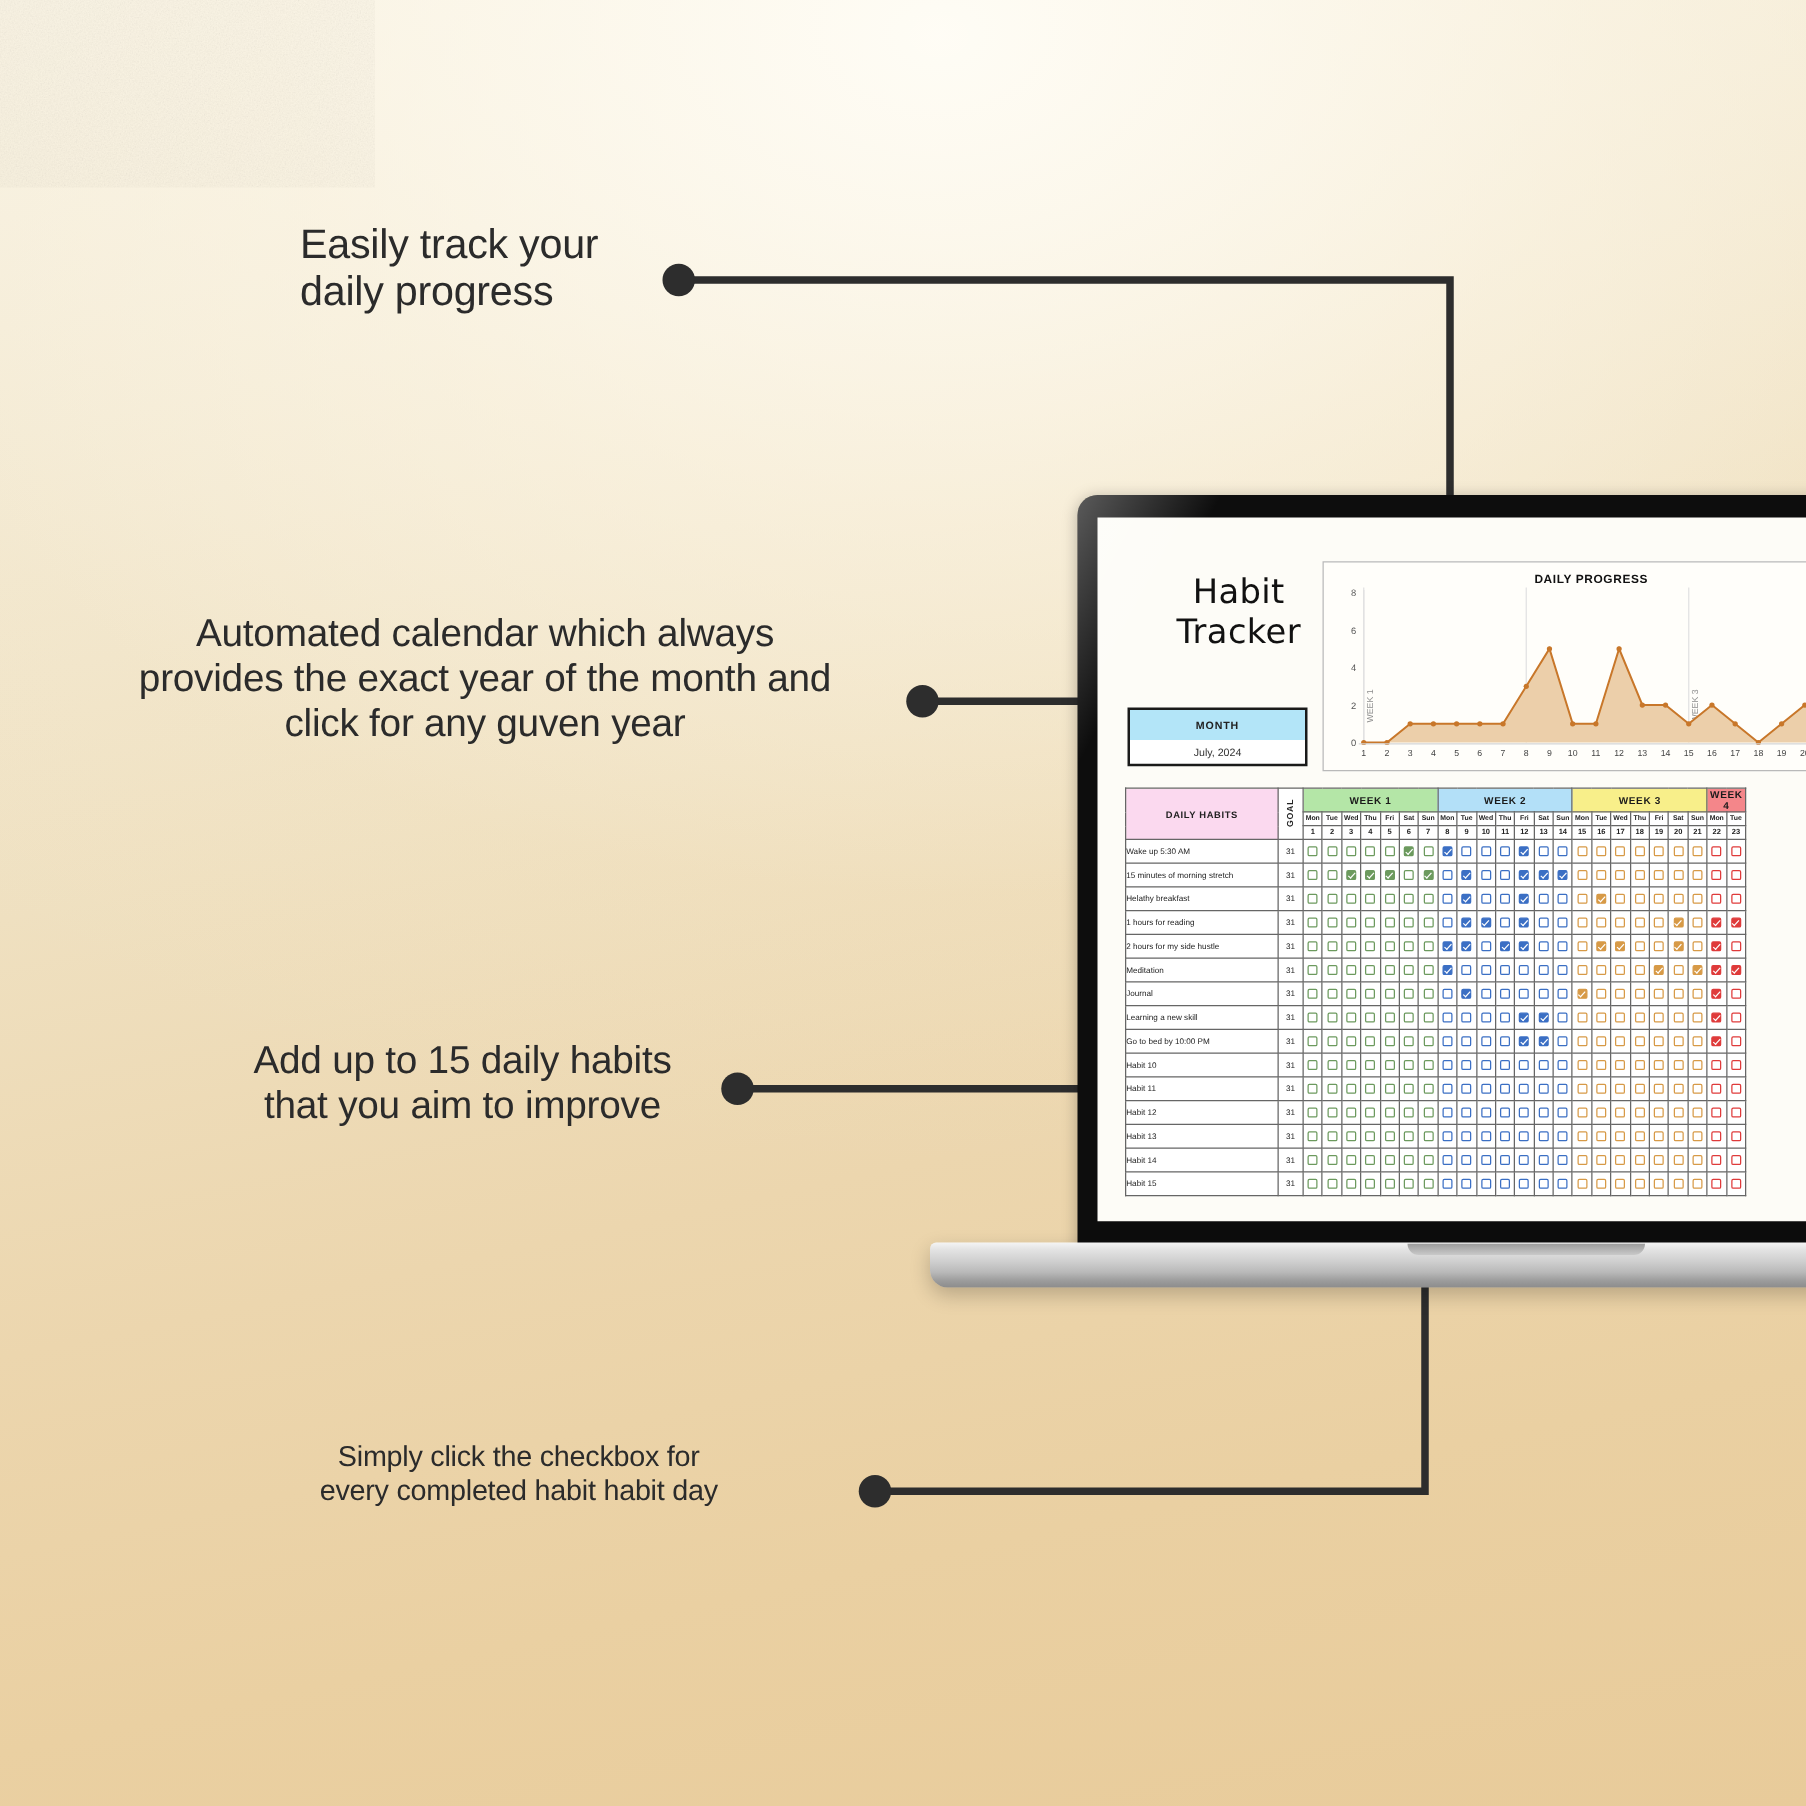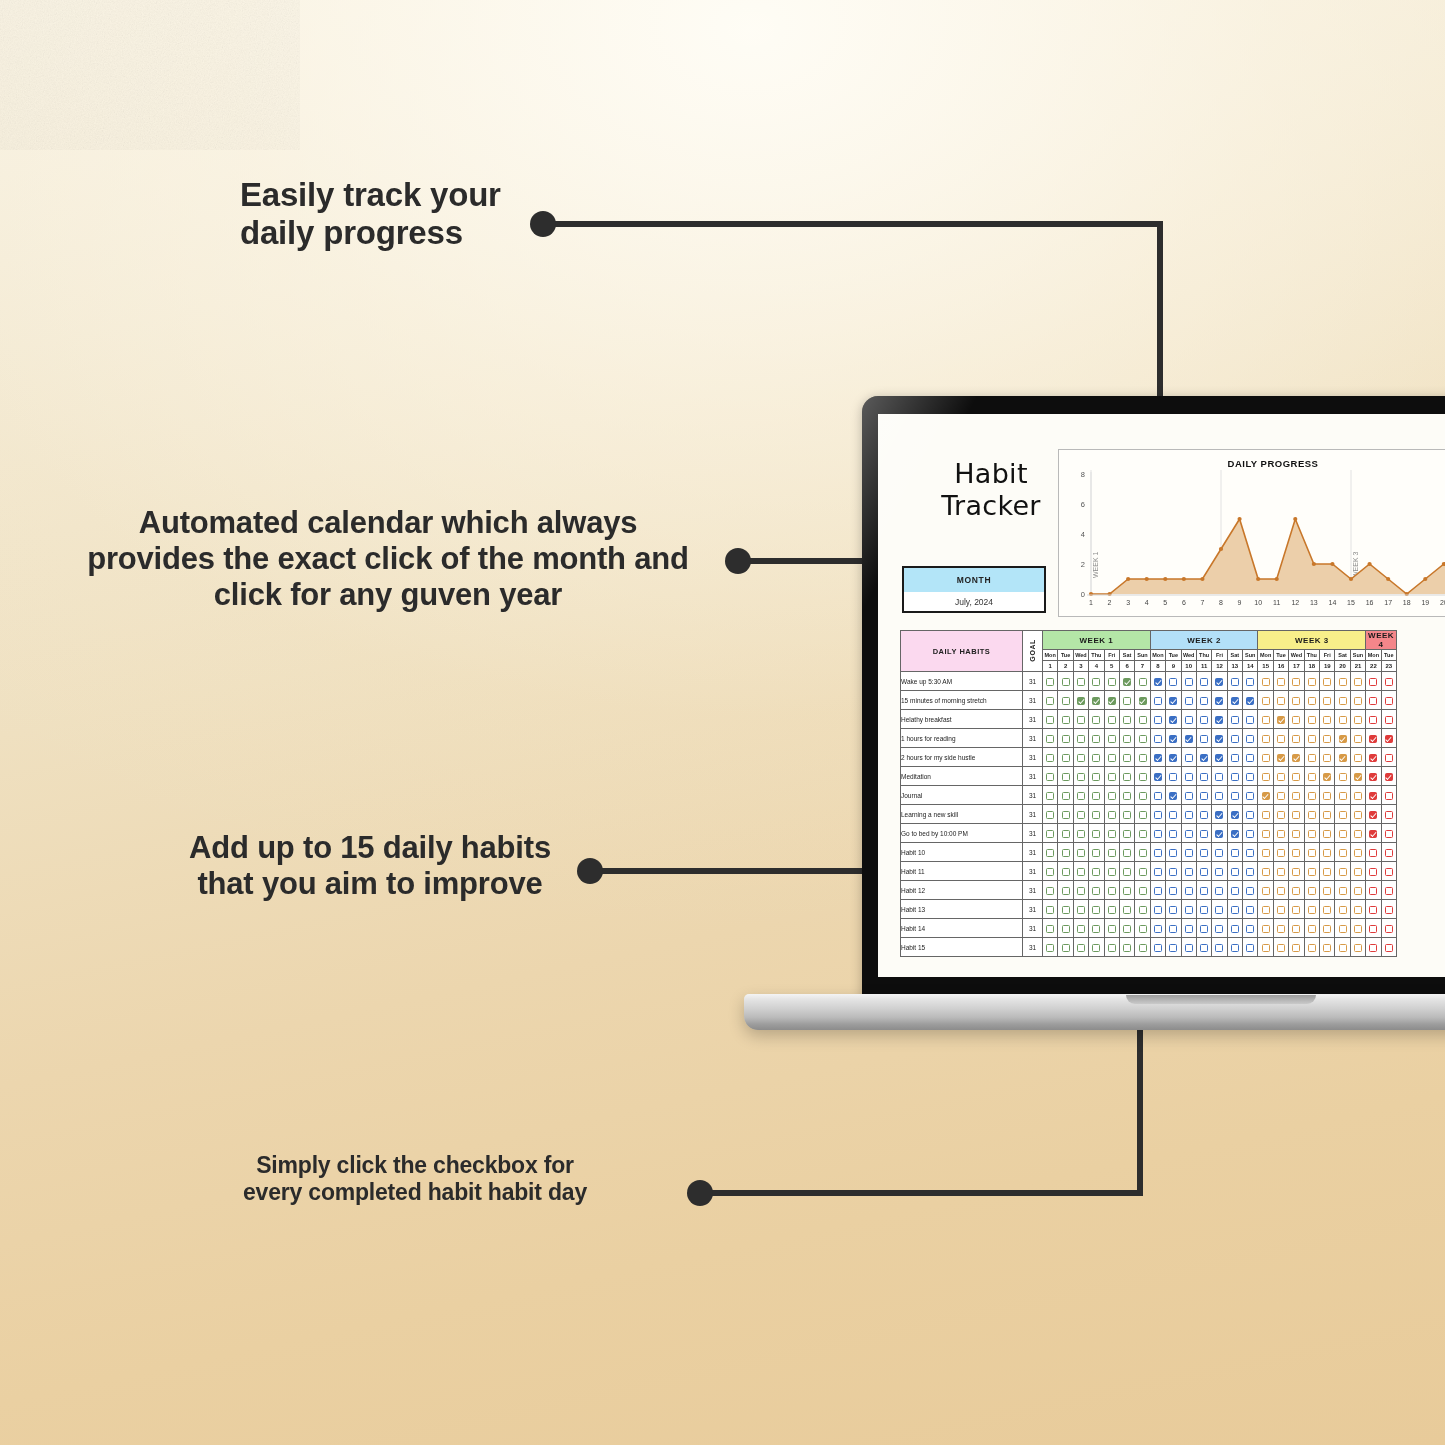--- a/index.html
+++ b/index.html
@@ -11,23 +11,23 @@
     position:absolute;inset:0;width:1445px;height:1445px;overflow:hidden;
     background:
       radial-gradient(ellipse 130% 95% at 52% 2%, rgba(255,253,246,0.97) 0%, rgba(253,247,232,0.55) 28%, rgba(250,238,210,0.12) 50%, rgba(0,0,0,0) 66%),
       linear-gradient(168deg,#f7f2e4 0%,#f3ead4 20%,#efe0c0 42%,#ecd6ae 62%,#ead0a2 80%,#e8cb9a 100%);
   }
   #grain{
     position:absolute;inset:0;pointer-events:none;opacity:.5;mix-blend-mode:multiply;
   }
 
   
-  .callout{position:absolute;color:#2b2b2b;font-weight:bold;line-height:1.16;letter-spacing:-0.2px;}
+  .callout{position:absolute;color:#2b2b2b;font-weight:normal;line-height:1.16;letter-spacing:-0.2px;}
   .c1{left:240px;top:176px;width:520px;font-size:33px;}
-  .c2{left:58px;top:489px;width:660px;font-size:31px;text-align:center;margin-top:16px;}
+  .c2{left:58px;top:489px;width:660px;font-size:31px;text-align:center;}
   .c3{left:160px;top:830px;width:420px;font-size:31px;text-align:center;}
   .c4{left:165px;top:1152px;width:500px;font-size:23px;text-align:center;}
 
   .conn{position:absolute;pointer-events:none;}
   .conn line,.conn polyline{stroke:#2d2d2d;stroke-width:6;fill:none;}
   .conn circle{fill:#2d2d2d;}
 
   
   #laptop{position:absolute;left:862px;top:396px;width:640px;}
   #lid{
@@ -122,21 +122,21 @@
     <rect width="1445" height="1445" filter="url(#gf)"></rect>
   </svg>
 
   <div class="callout c1">
     <div>Easily track your</div>
     <div>daily progress</div>
   </div>
 
   <div class="callout c2">
     <div>Automated calendar which always</div>
-    <div>provides the exact click of the month and</div>
+    <div>provides the exact year of the month and</div>
     <div>click for any guven year</div>
   </div>
 
   <div class="callout c3">
     <div>Add up to 15 daily habits</div>
     <div>that you aim to improve</div>
   </div>
 
   <div class="callout c4">
     <div>Simply click the checkbox for</div>

